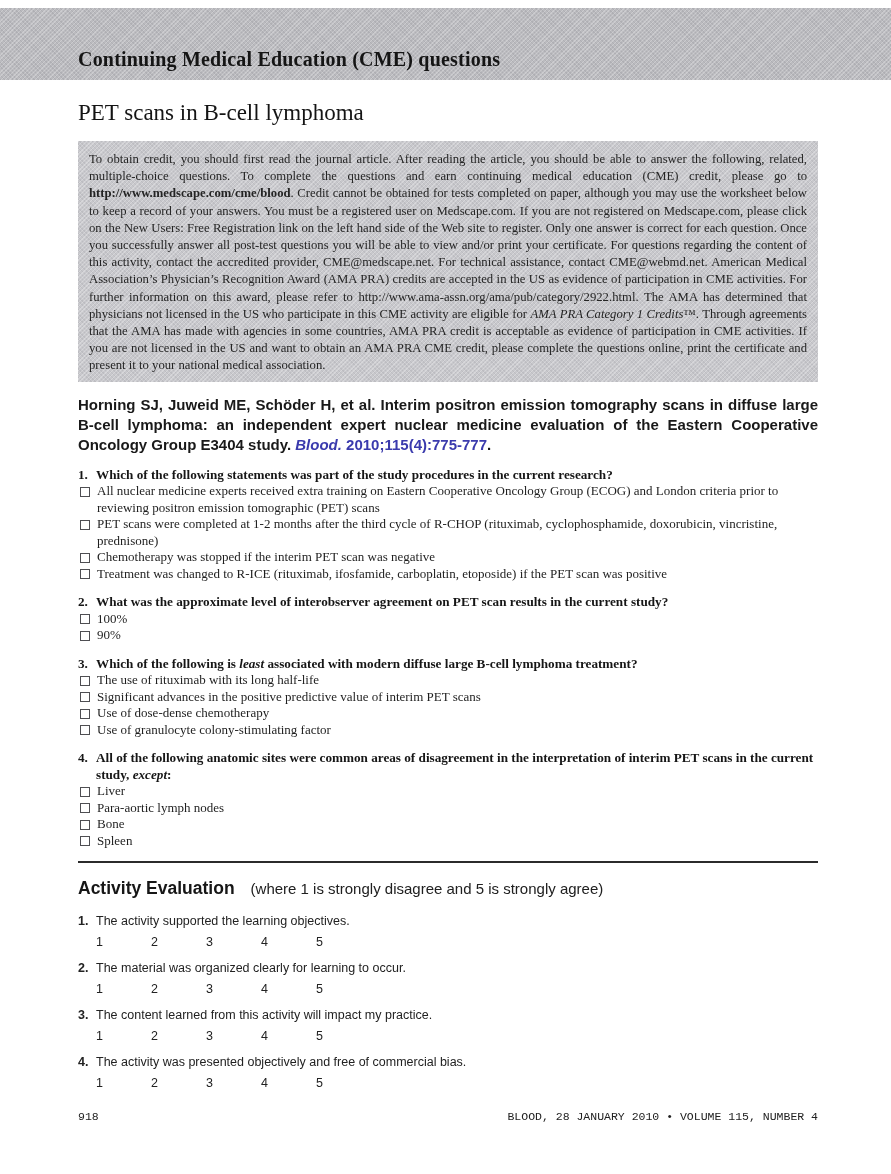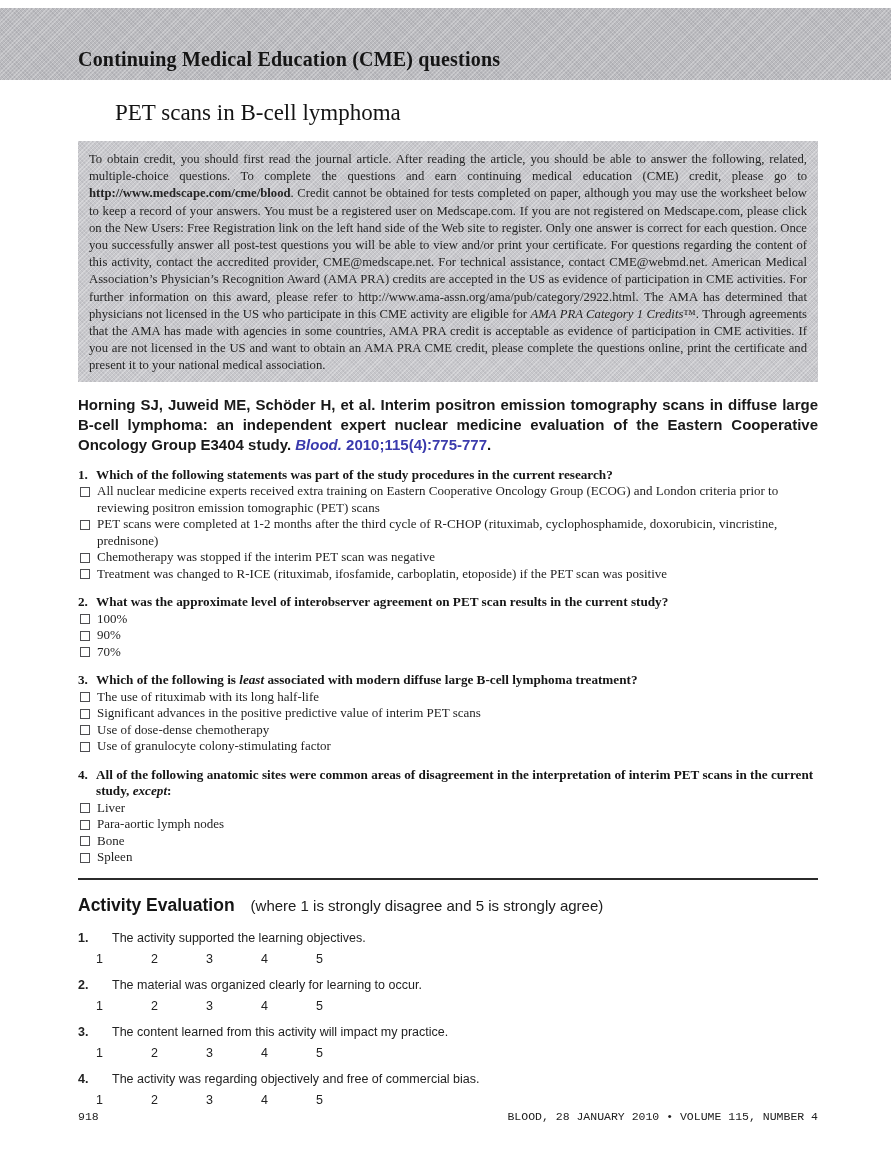--- a/index.html
+++ b/index.html
@@ -15,21 +15,21 @@
     background-image:
       repeating-linear-gradient(135deg, rgba(255,255,255,0.25) 0 1px, rgba(0,0,0,0) 1px 3px),
       repeating-linear-gradient(45deg, rgba(85,85,95,0.12) 0 1px, rgba(0,0,0,0) 1px 3px);
     display:flex;align-items:flex-end;text-align:right;
   }
   .band-title{
     padding:0 0 9px 78px;font-size:20px;font-weight:bold;color:#151515;letter-spacing:.2px;
   }
   
   .content{position:absolute;top:80px;left:78px;width:740px;}
-  .page-title{margin-top:20px;font-size:23px;font-weight:normal;color:#141414;margin-left:37px;}
+  .page-title{margin-top:20px;font-size:23px;font-weight:normal;color:#141414;}
   
   .instruction-box{
     margin-top:15px;
     background-color:#c8c8cc;
     background-image:
       repeating-linear-gradient(135deg, rgba(255,255,255,0.28) 0 1px, rgba(0,0,0,0) 1px 3px),
       repeating-linear-gradient(45deg, rgba(90,90,100,0.10) 0 1px, rgba(0,0,0,0) 1px 3px);
     padding:10px 11px 7px 11px;
     font-size:12.7px;line-height:17.2px;text-align:justify;color:#242424;
   }
@@ -56,21 +56,21 @@
   .opt-text{flex:1;}
   
   .eval-rule{margin-top:9px;border-top:2px solid #2b2b2b;}
   .eval{font-family:"Liberation Sans",sans-serif;}
   .eval-head{margin-top:15px;font-size:17.5px;font-weight:bold;color:#161616;}
   .eval-sub{font-weight:normal;font-size:15px;margin-left:16px;color:#202020;}
   .eval-items{margin-top:14px;}
   .eval-item{font-size:12.5px;line-height:16px;color:#222;}
   .ei-row{display:flex;}
   .ei-num{width:18px;font-weight:bold;flex-shrink:0;}
-  .ei-text{flex:1;margin-left:16px;}
+  .ei-text{flex:1;}
   .scale{display:flex;margin:5px 0 10px 18px;}
   .scale span{width:55px;}
   
   .footer{
     position:absolute;top:1110px;left:78px;width:740px;
     display:flex;justify-content:space-between;
     font-family:Liberation Mono, monospace;font-size:11.5px;color:#212121;
   }
 </style>
 </head>
@@ -119,24 +119,20 @@
         <span class="q-text"><span>What was the approximate level of interobserver agreement on PET scan results in the current study?</span><span class="ital"></span><span></span></span>
       </div>
       <div class="option">
         <span class="cb"></span>
         <span class="opt-text">100%</span>
       </div>
       <div class="option">
         <span class="cb"></span>
         <span class="opt-text">90%</span>
       </div>
-      <div class="option">
-        <span class="cb"></span>
-        <span class="opt-text">70%</span>
-      </div>
     </div>
 
     <div class="question">
       <div class="q-head">
         <span class="q-num">3.</span>
         <span class="q-text"><span>Which of the following is </span><span class="ital">least</span><span> associated with modern diffuse large B-cell lymphoma treatment?</span></span>
       </div>
       <div class="option">
         <span class="cb"></span>
         <span class="opt-text">The use of rituximab with its long half-life</span>
@@ -227,21 +223,21 @@
           <span>2</span>
           <span>3</span>
           <span>4</span>
           <span>5</span>
         </div>
       </div>
 
       <div class="eval-item">
         <div class="ei-row">
           <span class="ei-num">4.</span>
-          <span class="ei-text">The activity was regarding objectively and free of commercial bias.</span>
+          <span class="ei-text">The activity was presented objectively and free of commercial bias.</span>
         </div>
         <div class="scale">
           <span>1</span>
           <span>2</span>
           <span>3</span>
           <span>4</span>
           <span>5</span>
         </div>
       </div>
 

